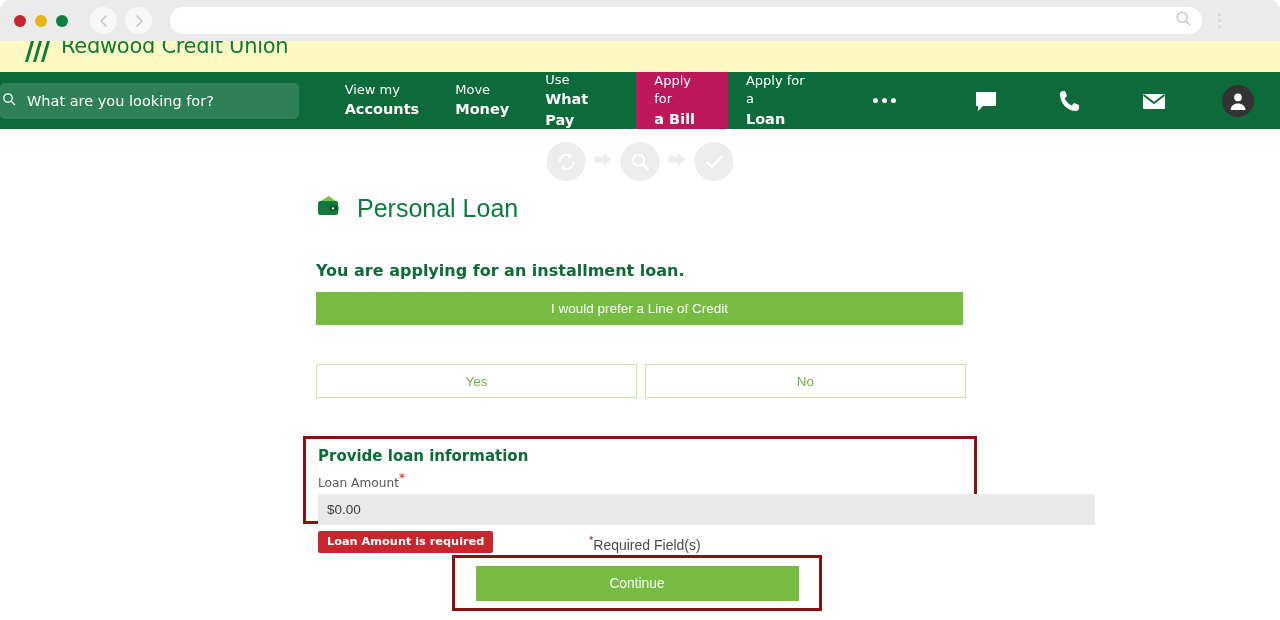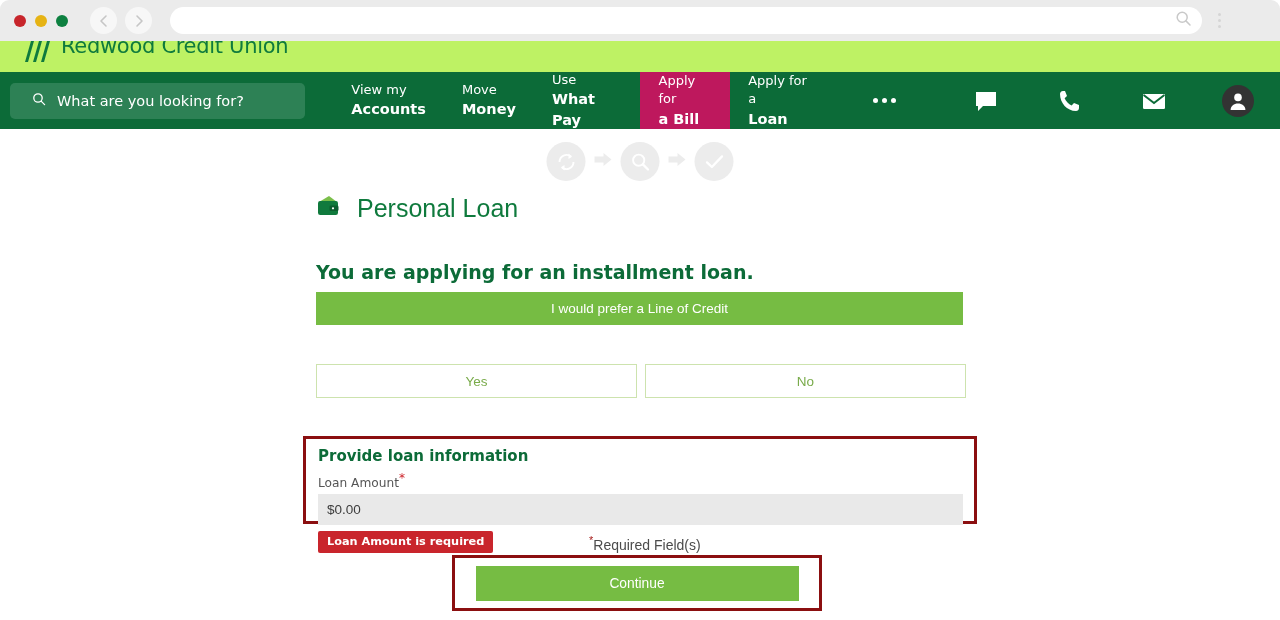--- a/index.html
+++ b/index.html
@@ -45,21 +45,21 @@
     width: 34px; height: 41px;
     display: flex; flex-direction: column; align-items: center; justify-content: center;
     gap: 3px;
   }
   .kebab i { width: 3px; height: 3px; border-radius: 50%; background: #d5d5d5; display:block; }
 
   
   .site-header {
     position: absolute; top: 41px; left: 0;
     width: 1280px; height: 31px;
-    background: #bef264;
+    background: #fef9c3;
     overflow: hidden;
   }
   .logo-wrap {
     position: absolute; left: 22px; top: -12px;
     display: flex; align-items: center; gap: 9px;
   }
   .logo-mark { width: 30px; height: 34px; }
   .logo-text {
     color: #0f7a3d;
     font-size: 21px;
@@ -69,26 +69,25 @@
   }
 
   
   .navbar {
     position: absolute; top: 72px; left: 0;
     width: 1280px; height: 57px;
     background: #0c6b38;
     display: flex; align-items: center;
   }
   .nav-search {
-    margin-left: 10px;
     width: 305px; height: 36px;
     background: #2d8155;
     border-radius: 5px;
     display: flex; align-items: center;
-    padding-left: 22px; gap: 11px;
+    padding-left: 2px; gap: 11px;
   }
   .nav-search-ph {
     color: #ffffff; font-size: 14.5px;
     font-family: "DejaVu Sans", sans-serif;
   }
   .nav-items { display: flex; align-items: stretch; height: 57px; margin-left: 28px; }
   .nav-item {
     display: flex; flex-direction: column; justify-content: center;
     padding: 0 18px;
     color: #ffffff;
@@ -132,21 +131,21 @@
     position: absolute; top: 64px; left: 316px;
     display: flex; align-items: center; gap: 16px;
   }
   .title-text {
     color: #0f7a3d; font-size: 25px; font-weight: 400;
     font-family: "Liberation Sans", sans-serif;
   }
 
   .subhead {
     position: absolute; top: 132px; left: 316px;
-    color: #0c6b38; font-size: 19px; font-weight: 700;
+    color: #0c6b38; font-size: 16px; font-weight: 700;
     font-family: "DejaVu Sans", sans-serif;
   }
 
   .btn-loc {
     position: absolute; top: 163px; left: 316px;
     width: 647px; height: 33px;
     background: #76bc43;
     border: none;
     color: #ffffff; font-size: 13.5px;
     font-family: "Liberation Sans", sans-serif;
@@ -184,21 +183,21 @@
     color: #0c6b38; font-size: 15px; font-weight: 700;
     font-family: "DejaVu Sans", sans-serif;
     margin-bottom: 6px;
   }
   .field-label {
     color: #555555; font-size: 12.2px;
     font-family: "DejaVu Sans", sans-serif;
     margin-bottom: 4px;
   }
   .amount-input {
-    width: 645px; height: 31px;
+    width: 777px; height: 31px;
     background: #e9e9e9;
     border: none;
     color: #3d3d3d; font-size: 13.5px;
     font-family: "Liberation Sans", sans-serif;
     padding-left: 9px;
   }
 
   .err-badge {
     position: absolute; top: 402px; left: 318px;
     background: #c9252c;

